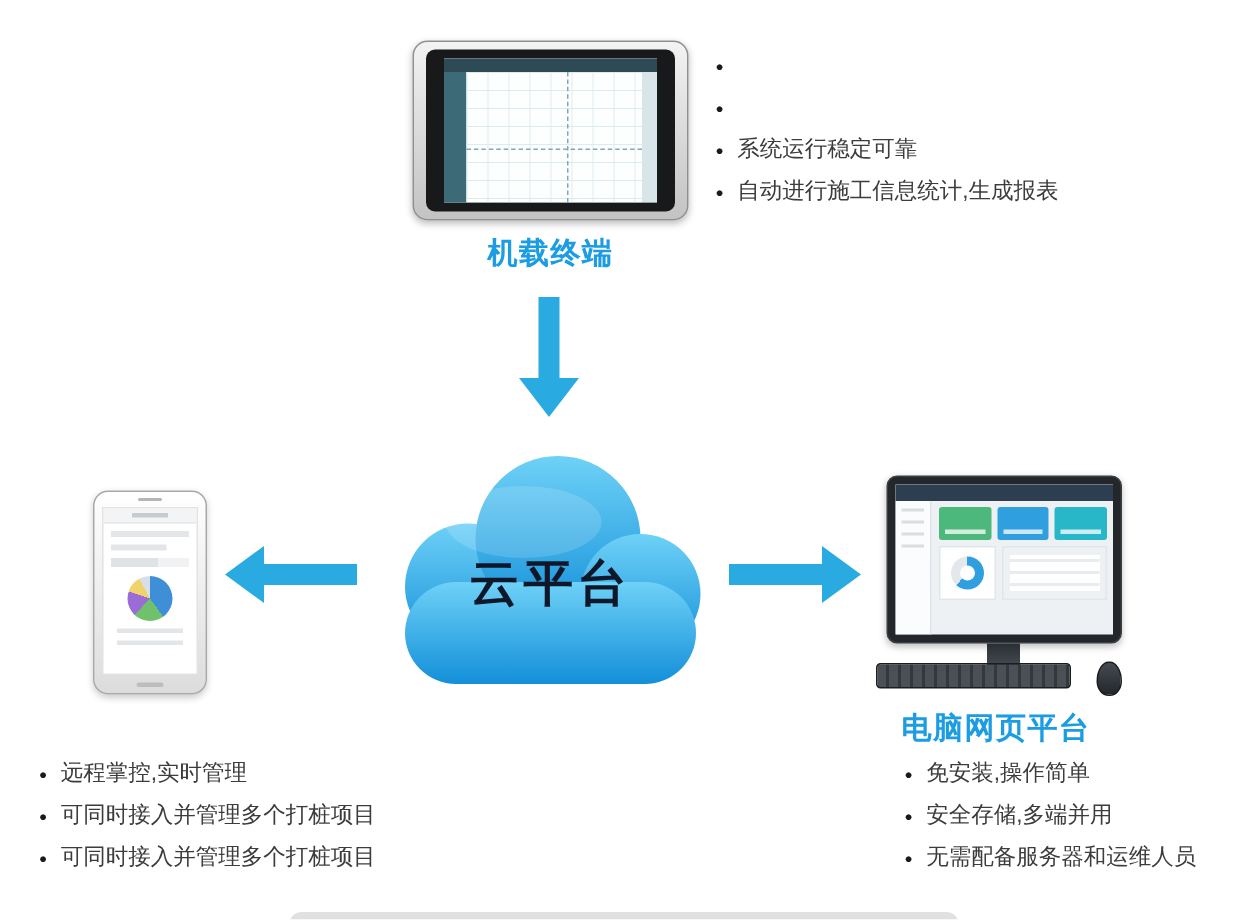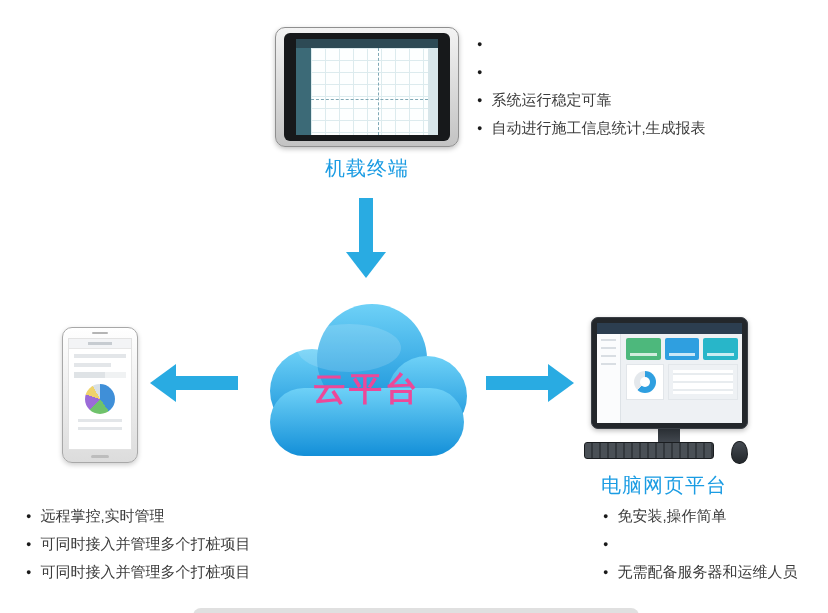--- a/index.html
+++ b/index.html
@@ -1,40 +1,40 @@
 <!DOCTYPE html>
 <html><head>
 <meta charset="utf-8">
 <style>
   html,body{margin:0;padding:0;background:#fff;}
   .stage{
     position:relative;width:828px;height:613px;background:#ffffff;
     font-family:"Liberation Sans",sans-serif;overflow:hidden;
   }
   
-  .node-label{position:absolute;color:#1b9ce3;font-weight:normal;font-size:20px;letter-spacing:1px;}
+  .node-label{position:absolute;color:#1b9ce3;font-weight:bold;font-size:20px;letter-spacing:1px;}
   ul.features{position:absolute;list-style:none;margin:0;padding:0;}
   ul.features li{display:flex;align-items:flex-start;margin-bottom:8px;font-size:15px;color:#3c3c3c;line-height:20px;}
   .dot{font-size:9px;line-height:20px;margin-right:9px;color:#1a1a1a;flex:0 0 auto;}
   .feat-gap li{margin-bottom:10px;}
 
   
   .arrow-down{position:absolute;left:346px;top:198px;width:40px;display:flex;flex-direction:column;align-items:center;}
   .arrow-down .shaft{width:14px;height:54px;background:#29abe2;}
   .arrow-down .head{width:0;height:0;border-left:20px solid transparent;border-right:20px solid transparent;border-top:26px solid #29abe2;}
   .arrow-left{position:absolute;left:150px;top:364px;display:flex;align-items:center;}
   .arrow-left .head{width:0;height:0;border-top:19px solid transparent;border-bottom:19px solid transparent;border-right:26px solid #29abe2;}
   .arrow-left .shaft{width:62px;height:14px;background:#29abe2;}
   .arrow-right{position:absolute;left:486px;top:364px;display:flex;align-items:center;}
   .arrow-right .shaft{width:62px;height:14px;background:#29abe2;}
   .arrow-right .head{width:0;height:0;border-top:19px solid transparent;border-bottom:19px solid transparent;border-left:26px solid #29abe2;}
 
   
   .cloud{position:absolute;left:257px;top:296px;width:220px;height:170px;}
-  .cloud-label{position:absolute;left:257px;top:296px;width:220px;height:170px;display:flex;align-items:center;justify-content:center;padding-top:16px;box-sizing:border-box;color:#ec4899;font-size:33px;font-weight:bold;letter-spacing:3px;}
+  .cloud-label{position:absolute;left:257px;top:296px;width:220px;height:170px;display:flex;align-items:center;justify-content:center;padding-top:16px;box-sizing:border-box;color:#0f172a;font-size:33px;font-weight:bold;letter-spacing:3px;}
 
   
   .tablet{position:absolute;left:275px;top:27px;width:184px;height:120px;border-radius:10px;
     background:linear-gradient(180deg,#f3f3f3,#c3c3c3);border:1px solid #8f8f8f;
     box-shadow:0 2px 5px rgba(0,0,0,.25);padding:5px 8px;box-sizing:border-box;}
   .tablet-bezel{width:100%;height:100%;background:#17191b;border-radius:6px;padding:6px 12px;box-sizing:border-box;}
   .tablet-screen{width:100%;height:100%;background:#eef6f7;position:relative;overflow:hidden;}
   .ts-top{position:absolute;top:0;left:0;right:0;height:9px;background:#2d4a55;}
   .ts-left{position:absolute;top:9px;left:0;bottom:0;width:15px;background:#3c6a77;}
   .ts-right{position:absolute;top:9px;right:0;bottom:0;width:10px;background:#d8e6ea;}
@@ -226,20 +226,21 @@
   <div class="mouse"></div>
   <div class="node-label" style="left:601px;top:472px;">电脑网页平台</div>
 
   <ul class="features feat-gap" style="left:603px;top:506px;">
     <li>
       <span class="dot">●</span>
       <span>免安装,操作简单</span>
       </li>
     <li>
       <span class="dot">●</span>
+      <span>安全存储,多端并用</span>
       </li>
     <li>
       <span class="dot">●</span>
       <span>无需配备服务器和运维人员</span>
       </li>
   </ul>
 
   <div class="bottom-sliver"></div>
 
 </div>

